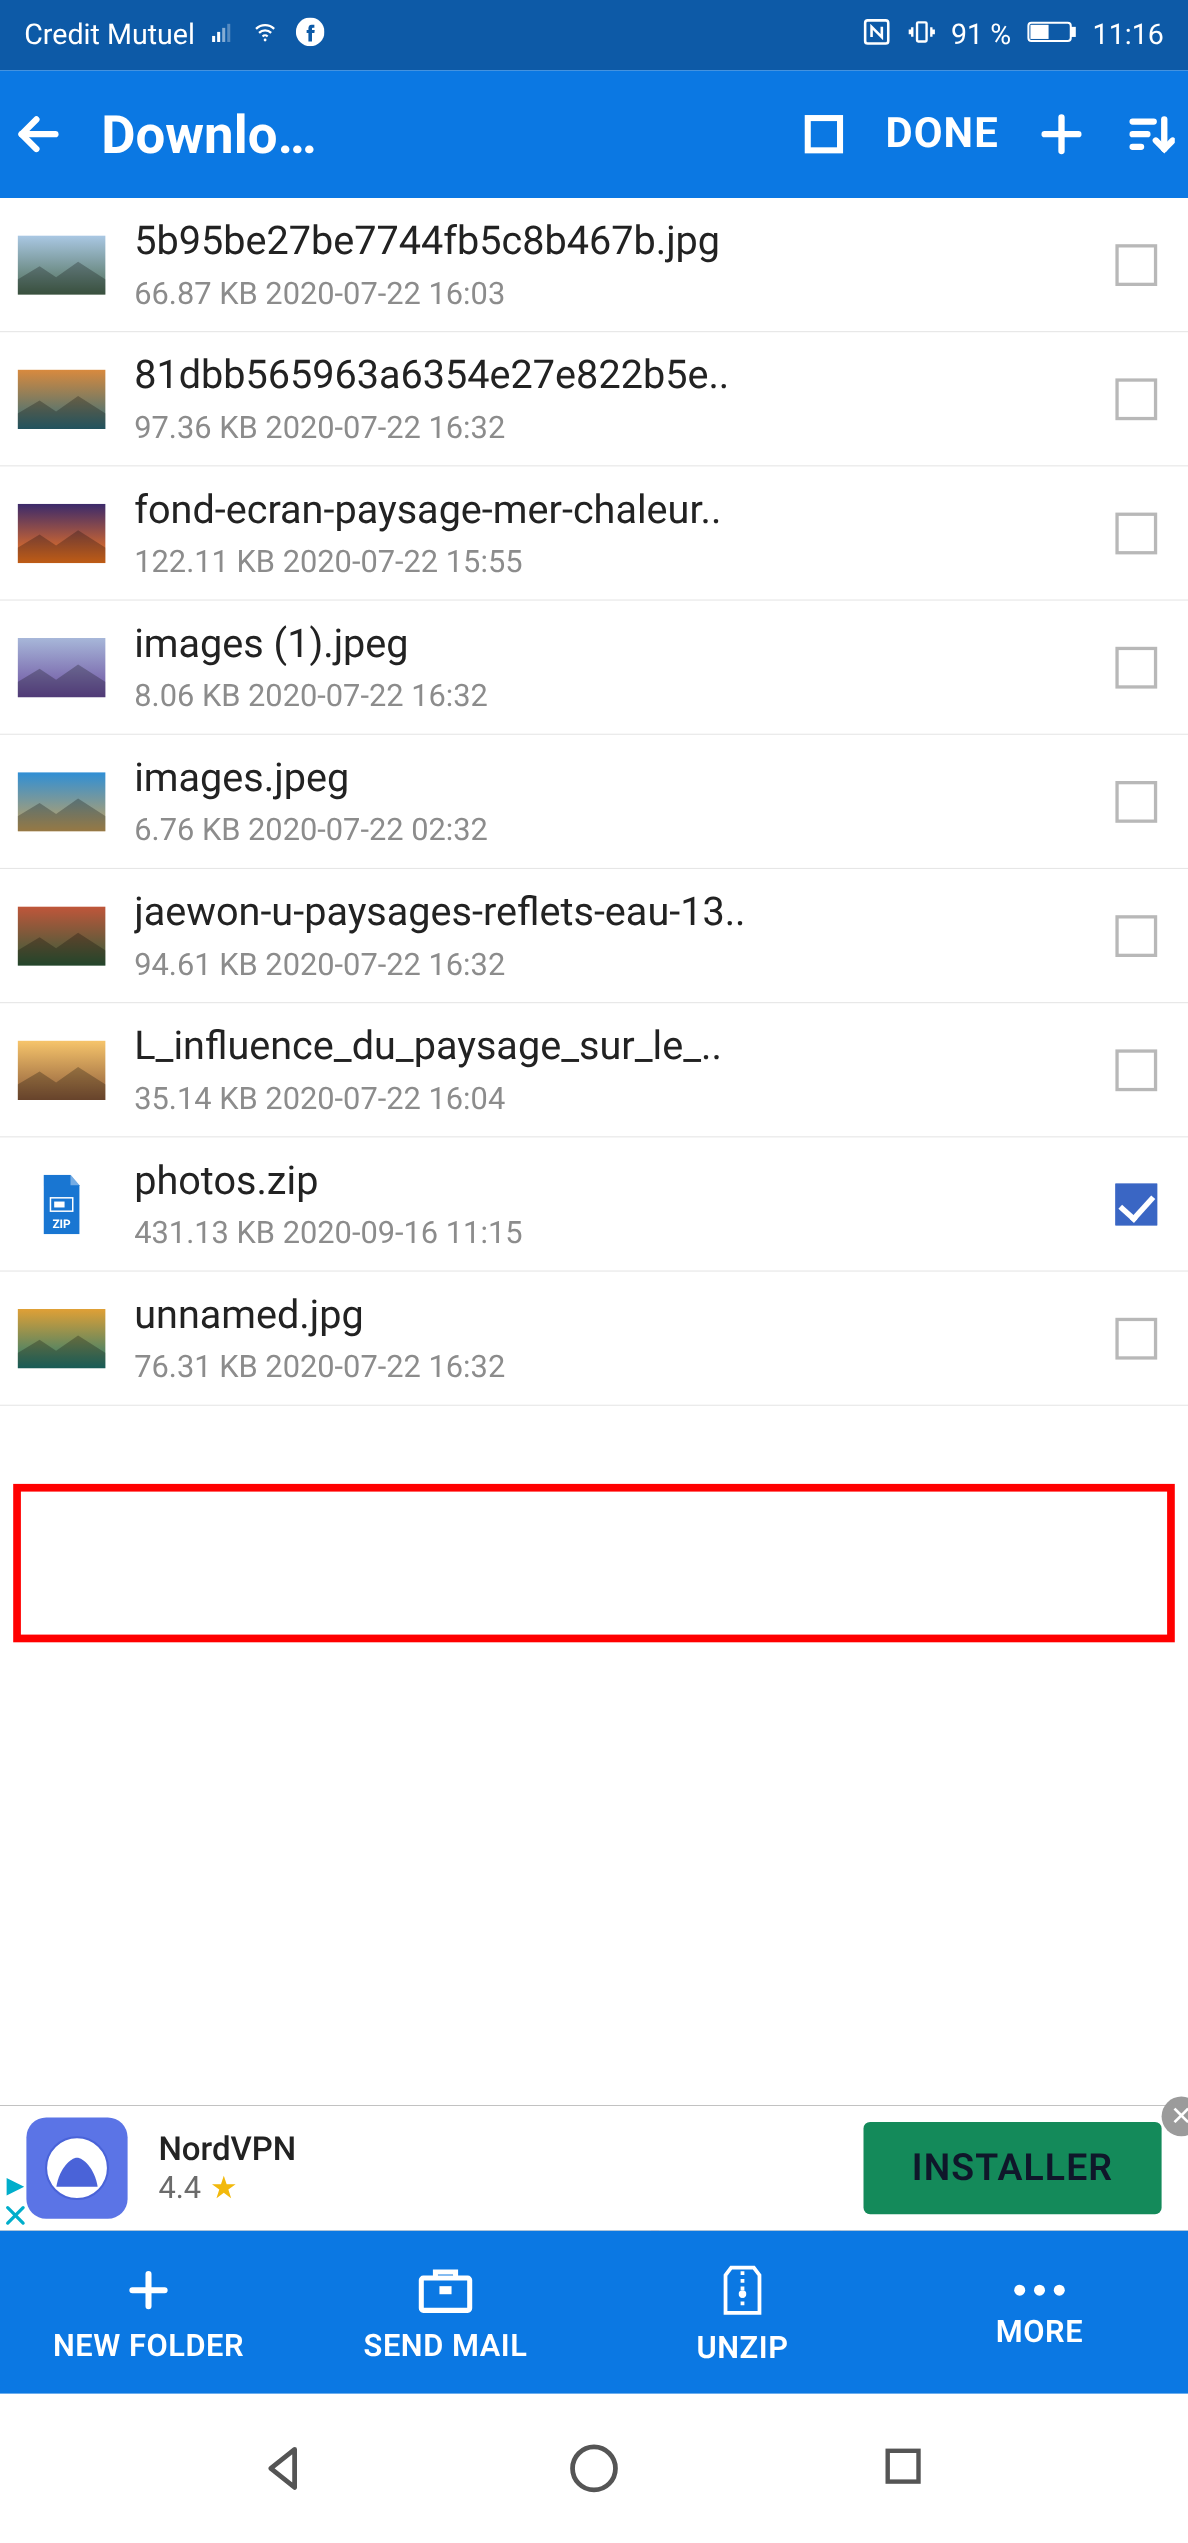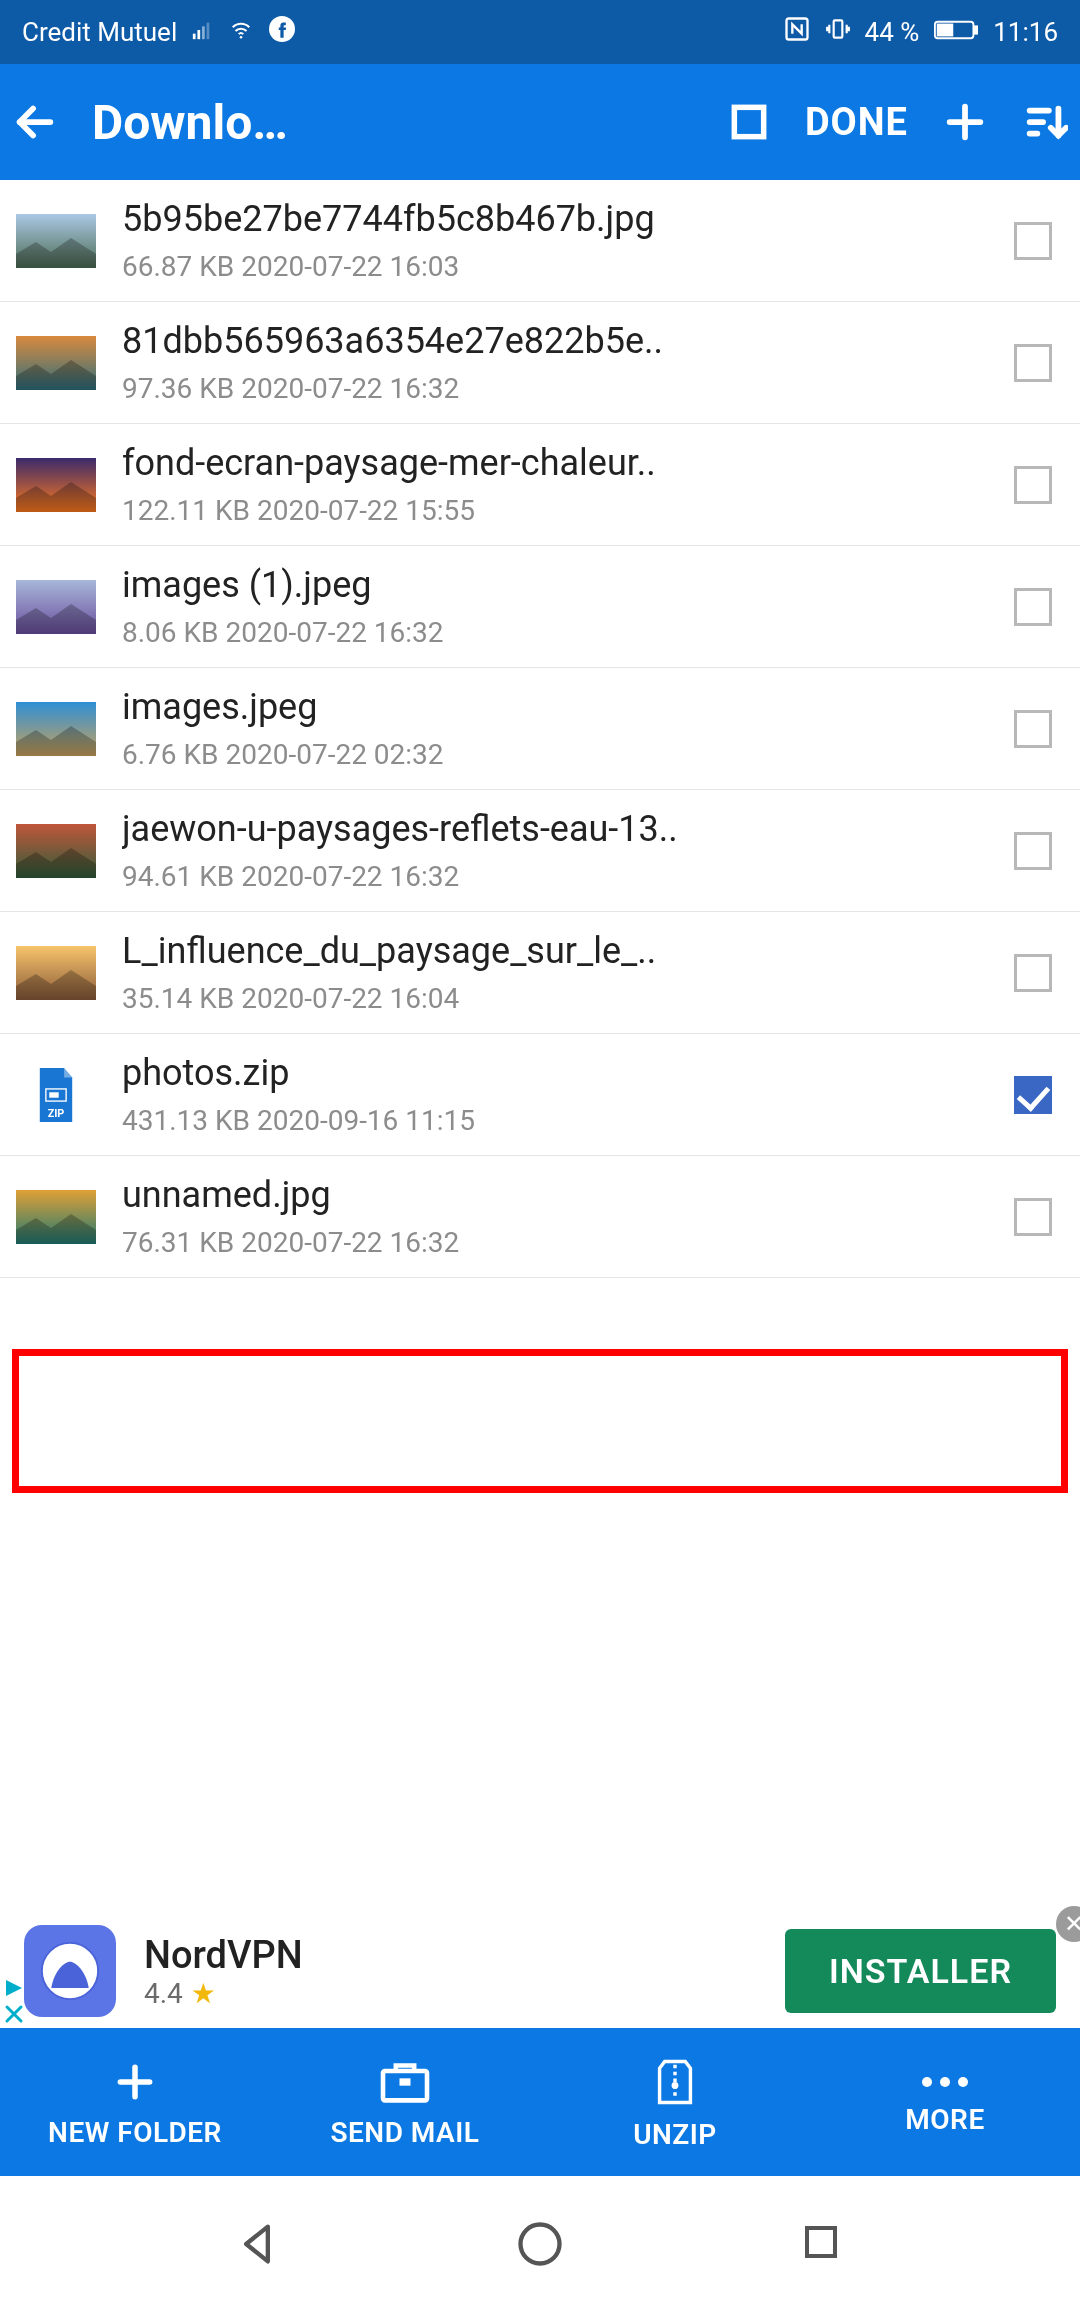--- a/index.html
+++ b/index.html
@@ -29,23 +29,23 @@
 .chk.checked::after { content:""; position:absolute; left:7px; top:1px; width:14px; height:24px; border:solid #fff; border-width:0 5px 5px 0; transform:rotate(42deg); }
 
 
 .outline-red { position:absolute; border:7px solid #ff0000; pointer-events:none; }
 
 
 .ad-strip { position:absolute; left:0; right:0; top:1914px; height:114px; background:#000; display:flex; align-items:center; }
 .ad-inner { background:#fff; height:114px; flex:1; display:flex; align-items:center; padding:0 24px; gap:28px; position:relative; }
 .ad-badge { position:absolute; left:2px; bottom:2px; display:flex; flex-direction:column; gap:2px; }
 .ad-logo { width:92px; height:92px; border-radius:18px; background:#5b74e6; display:flex; align-items:center; justify-content:center; }
-.ad-text .t1 { font-size:38px; font-weight:500; color:#222; }
+.ad-text .t1 { font-size:30px; font-weight:500; color:#222; }
 .ad-text .t2 { font-size:28px; color:#6b6b6b; display:flex; align-items:center; gap:8px; }
-.ad-btn { background:#148a5a; color:#ffffff; font-size:34px; font-weight:600; padding:22px 44px; border-radius:6px; letter-spacing:1px; }
+.ad-btn { background:#148a5a; color:#0f172a; font-size:34px; font-weight:600; padding:22px 44px; border-radius:6px; letter-spacing:1px; }
 .ad-close { position:absolute; right:-12px; top:-8px; width:36px; height:36px; border-radius:50%; background:#9b9b9b; color:#fff; display:flex; align-items:center; justify-content:center; font-size:24px; }
 
 
 .action-bar { position:absolute; left:0; right:0; top:2028px; height:152px; background:#0b78e3; display:flex; }
 .action-btn { flex:1; display:flex; flex-direction:column; align-items:center; justify-content:center; gap:12px; color:#fff; font-size:28px; font-weight:600; letter-spacing:0.5px; }
 
 
 .sys-nav { position:absolute; left:0; right:0; bottom:0; height:136px; background:#fff; display:flex; align-items:center; justify-content:space-evenly; }
 .sys-nav .nav-ic { width:52px; height:52px; }
 
@@ -85,21 +85,21 @@
           <rect x="3" y="3" width="18" height="18" rx="2"></rect>
           <path d="M8 16V8l8 8V8"></path>
         </svg>
     </span>
     <span>
       <svg width="26" height="28" viewBox="0 0 24 24" fill="none" stroke="#fff" stroke-width="2">
           <rect x="8" y="4" width="8" height="16" rx="1"></rect>
           <path d="M4 8v8M2 10v4M20 8v8M22 10v4"></path>
         </svg>
     </span>
-    <span>44 %</span>
+    <span>91 %</span>
     <span>
       <svg width="46" height="22" viewBox="0 0 48 24" fill="none" stroke="#fff" stroke-width="2">
           <rect x="1" y="3" width="42" height="18" rx="3"></rect>
           <rect x="44" y="8" width="3" height="8" fill="#fff"></rect>
           <rect x="3" y="5" width="18" height="14" fill="#fff" stroke="none"></rect>
         </svg>
     </span>
     <span>11:16</span>
   </div>
 </div>

